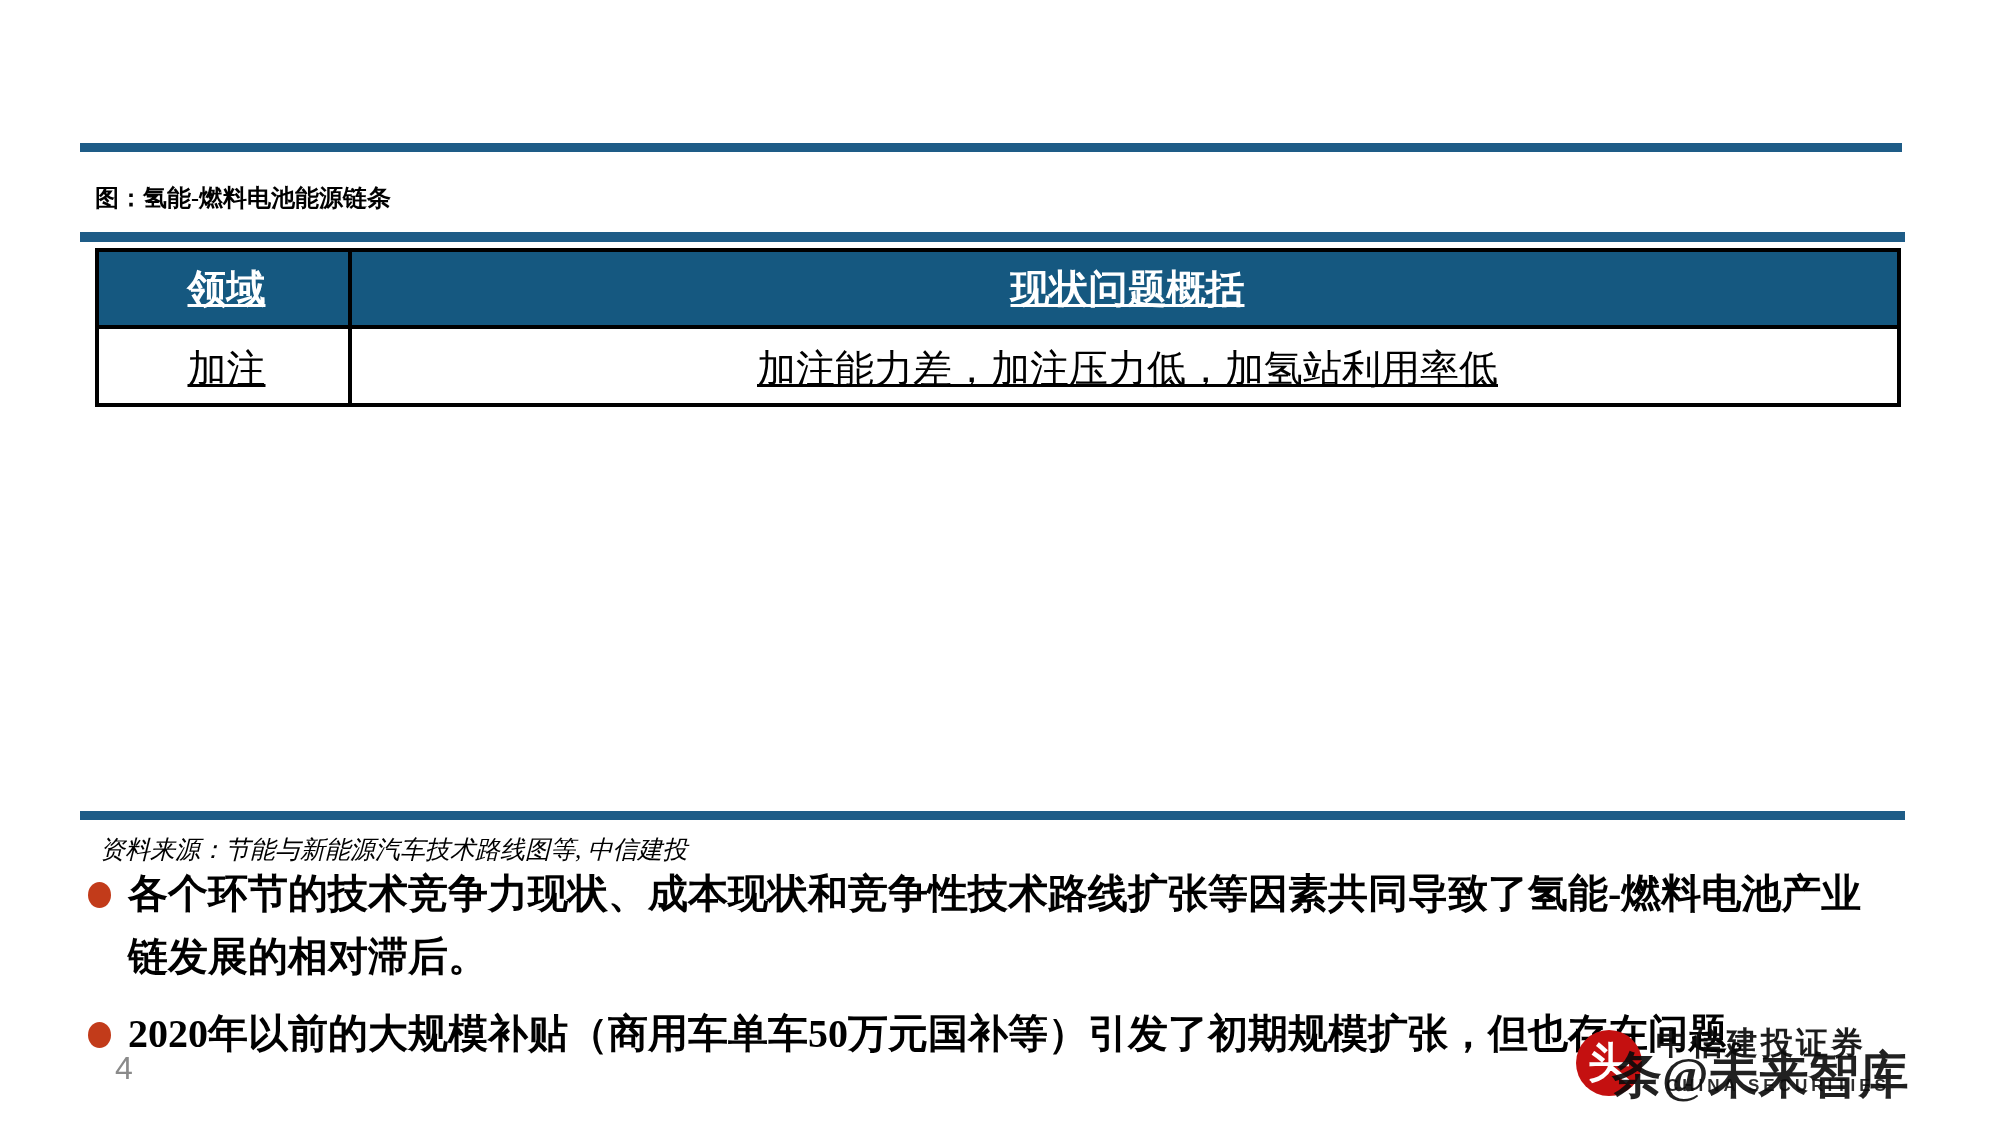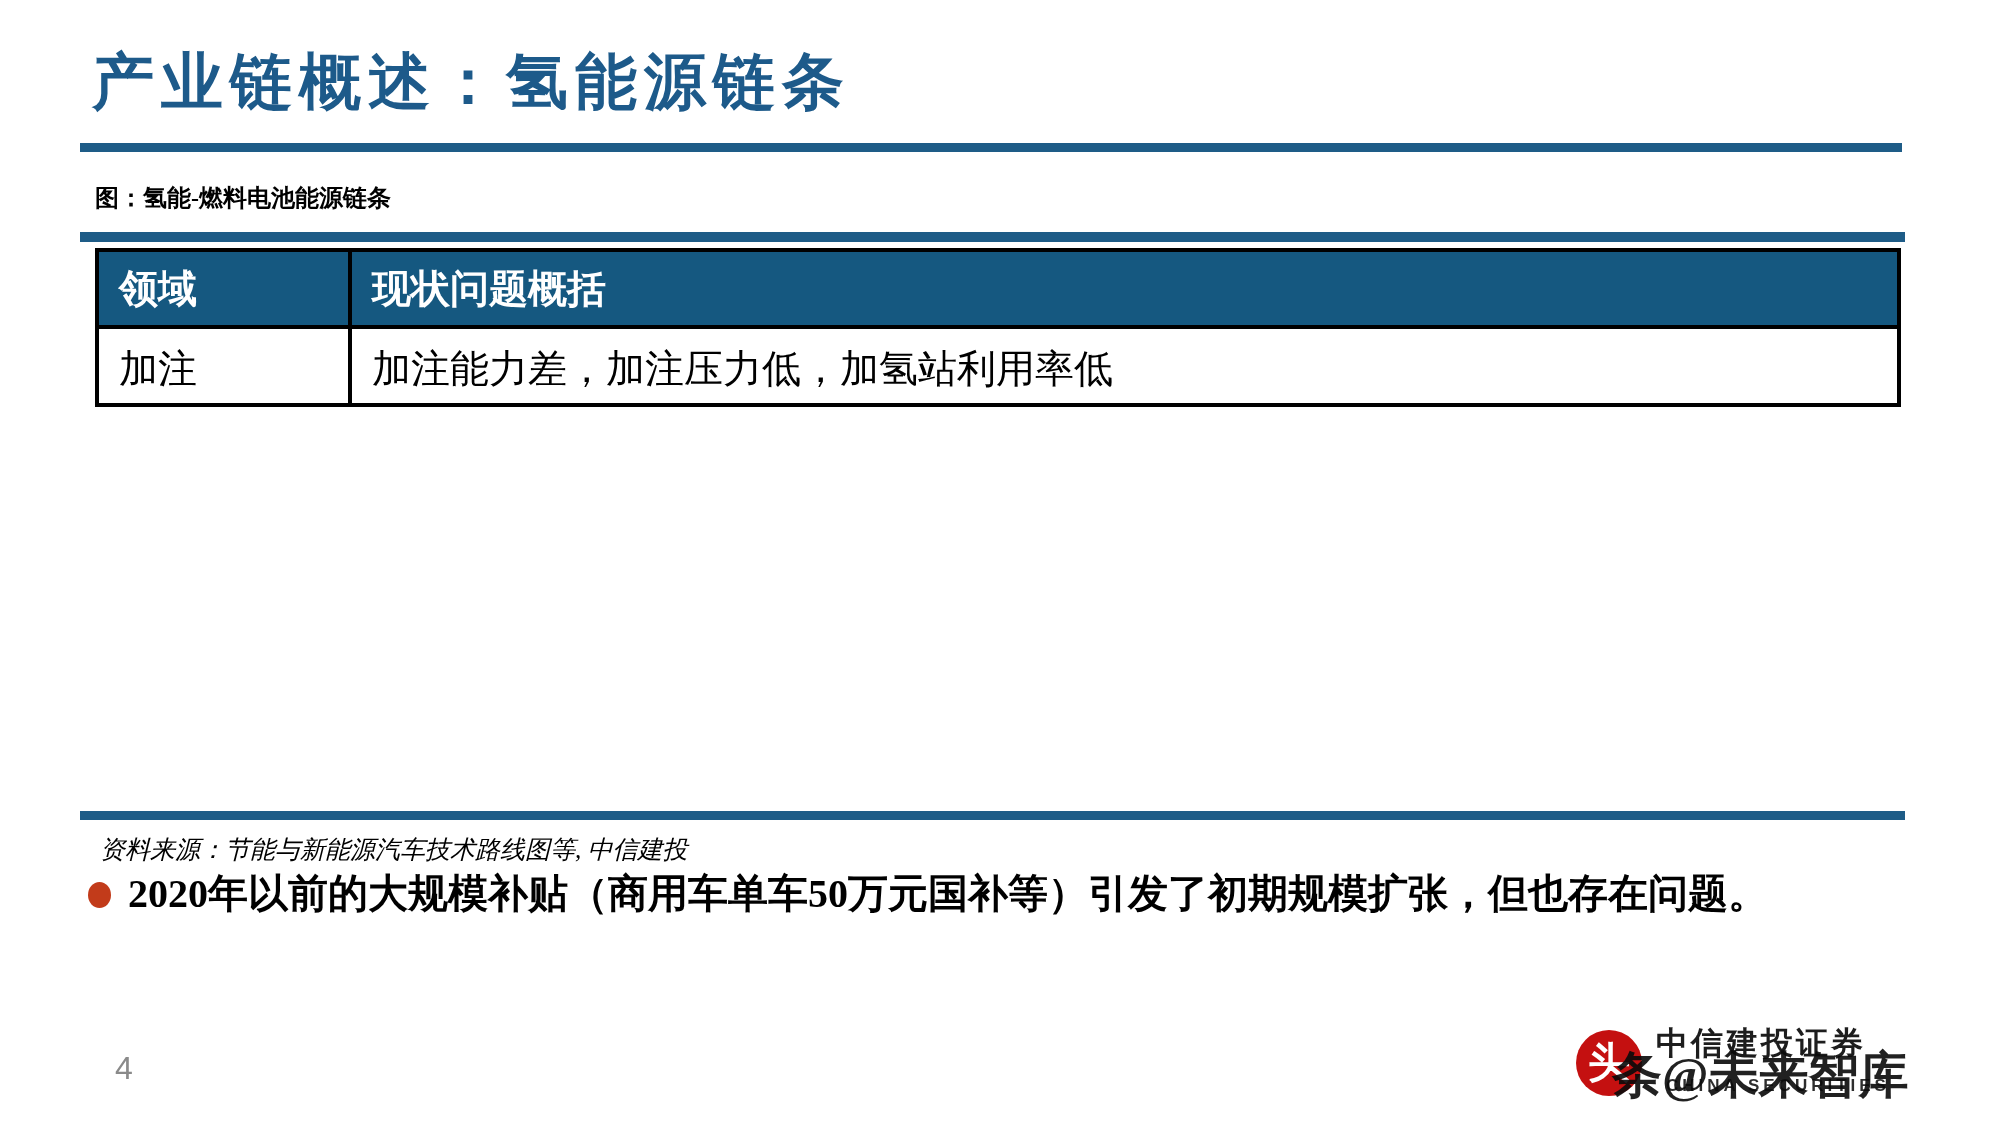--- a/index.html
+++ b/index.html
@@ -49,22 +49,23 @@
     left: 95px;
     top: 248px;
     width: 1806px;
     border-collapse: collapse;
     table-layout: fixed;
     font-size: 39px;
   }
   .chain-table th, .chain-table td {
     border: 4px solid #000;
     vertical-align: top;
-    text-align: left;
+    text-align: center;
     padding: 10px 14px 0 20px;
+    text-decoration: underline;
   }
   .chain-table th {
     background: var(--header-bg);
     color: #ffffff;
     font-weight: bold;
     height: 77px;
     vertical-align: middle;
     padding-top: 0;
   }
   .col-field { width: 253px; }
@@ -166,21 +167,20 @@
     color: #0a0a0a;
     white-space: nowrap;
     opacity: 0.9;
   }
 </style>
 </head>
 <body>
 
 <div class="slide">
 
-  <div class="slide-title">产业链概述：氢能源链条</div>
   <div class="rule rule-title"></div>
 
   <div class="figure-caption">图：氢能-燃料电池能源链条</div>
   <div class="rule rule-table-top"></div>
 
   <table class="chain-table">
     <colgroup>
       <col class="col-field">
       <col>
     </colgroup>
@@ -203,20 +203,27 @@
   </table>
 
   <div class="rule rule-table-bottom"></div>
 
   <div class="source-note">资料来源：节能与新能源汽车技术路线图等, 中信建投</div>
 
   <div class="bullets">
     <div class="bullet-item">
       <span class="bullet-dot"></span>
       <div class="bullet-text">
+        <div class="b-line">各个环节的技术竞争力现状、成本现状和竞争性技术路线扩张等因素共同导致了氢能-燃料电池产业</div>
+        <div class="b-line">链发展的相对滞后。</div>
+      </div>
+    </div>
+    <div class="bullet-item">
+      <span class="bullet-dot"></span>
+      <div class="bullet-text">
         <div class="b-line">2020年以前的大规模补贴（商用车单车50万元国补等）引发了初期规模扩张，但也存在问题。</div>
       </div>
     </div>
   </div>
 
   <div class="page-number">4</div>
 
   <div class="watermark">
     <div class="wm-brand">中信建投证券</div>
     <div class="wm-brand-sub">CHINA SECURITIES</div>

